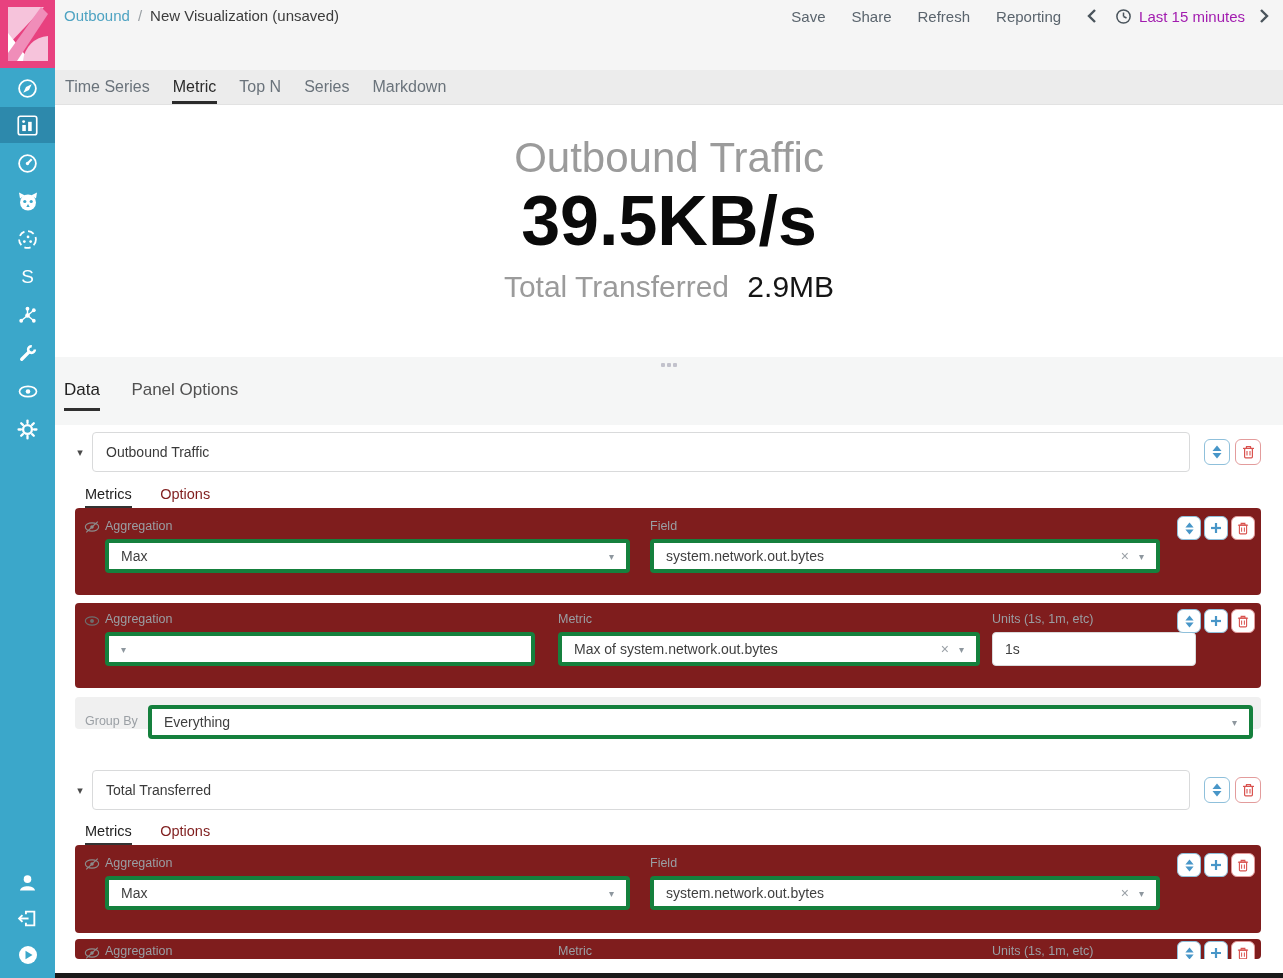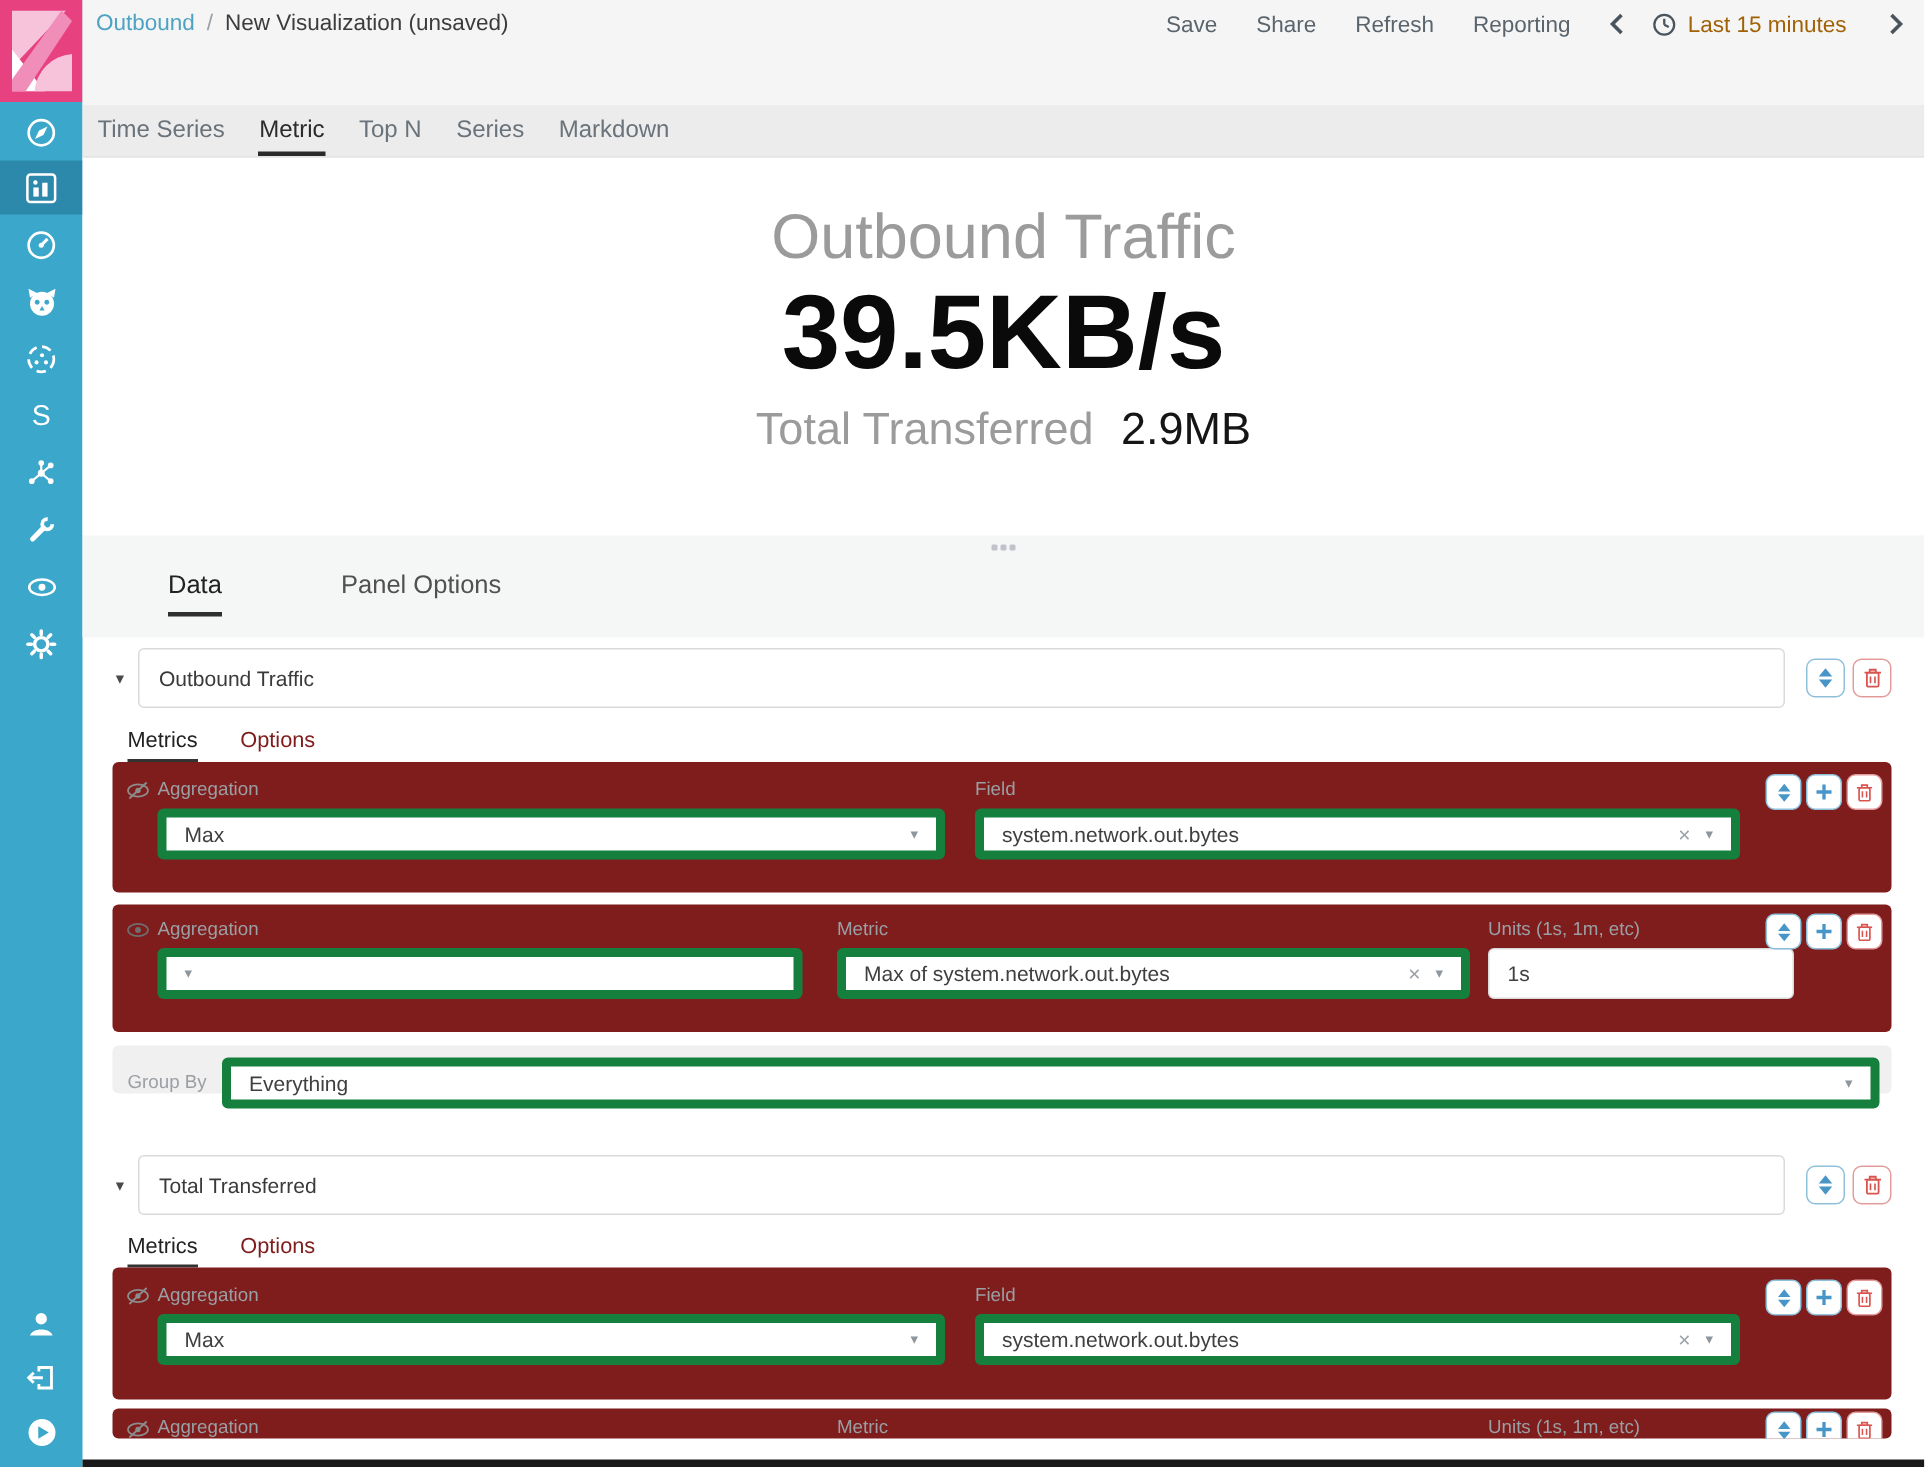--- a/index.html
+++ b/index.html
@@ -19,21 +19,21 @@
   .main{position:absolute;left:55px;top:0;width:1228px;height:978px;}
   .topbar{position:relative;height:70px;background:#F5F5F5;}
   .breadcrumb{position:absolute;left:9px;top:7px;font-size:15px;color:#3C3C3C;
     display:flex;gap:8px;align-items:center;}
   .bc-link{color:#4EA3C2;cursor:pointer;}
   .bc-sep{color:#9AA0A5;}
   .topnav{position:absolute;right:10px;top:6px;display:flex;align-items:center;}
   .topnav .action{font-size:15px;color:#5A646D;margin-left:26px;cursor:pointer;}
   .timepicker{display:flex;align-items:center;margin-left:22px;}
   .tp-chev{padding:2px 4px;cursor:pointer;display:flex;align-items:center;}
-  .tp-label{font-size:15px;color:#a16207;margin:0 24px 0 7px;cursor:pointer;}
+  .tp-label{font-size:15px;color:#a21caf;margin:0 10px 0 7px;cursor:pointer;}
   .tp-clock{margin-left:14px;display:flex;align-items:center;}
 
   
   .tabbar{position:relative;height:35px;background:#ECECEC;display:flex;
     padding-left:9px;border-bottom:1px solid #E2E2E2;box-sizing:border-box;}
   .vtab{font-size:16px;color:#6A737B;margin-right:21px;display:flex;align-items:center;
     padding:0 1px;cursor:pointer;box-sizing:border-box;}
   .vtab.active{color:#2B2B2B;border-bottom:3px solid #2B2B2B;padding-top:3px;}
 
   
@@ -44,21 +44,21 @@
   .vis-secondary{margin-top:14px;font-size:30px;}
   .vis-secondary .lab{color:#9B9B9B;}
   .vis-secondary .val{color:#151515;margin-left:10px;}
 
   
   .editor-head{position:relative;height:68px;background:#F5F6F6;}
   .drag-handle{position:absolute;left:606px;top:6px;display:flex;gap:2px;}
   .drag-handle i{width:4px;height:4px;background:#C2C2CC;border-radius:1px;}
   .etabs{position:absolute;left:9px;top:23px;}
   .etab{display:inline-block;font-size:17px;color:#515151;margin-right:27px;
-    padding-bottom:8px;cursor:pointer;margin-left:48px;}
+    padding-bottom:8px;cursor:pointer;}
   .etab.active{color:#222;border-bottom:3px solid #2F2F2F;}
 
   
   .series-head{display:flex;align-items:center;padding-left:19px;height:40px;}
   .collapse{width:12px;margin-right:6px;font-size:11px;color:#4A4A4A;cursor:pointer;
     text-align:center;}
   .series-input{box-sizing:border-box;width:1098px;height:40px;border:1px solid #D9DADB;
     border-radius:4px;padding:0 13px;font-size:14px;color:#3A3A3A;outline:none;
     font-family:inherit;background:#fff;}
   .btn{box-sizing:border-box;width:26px;height:26px;border-radius:6px;background:#fff;
@@ -77,21 +77,21 @@
     background:#7f1d1d;}
   .p-agg1{margin-top:1px;height:87px;}
   .p-agg2{margin-top:8px;height:85px;}
   .p-gb{margin-top:9px;height:32px;background:#F0F0F0;}
   .p-agg3{margin-top:1px;height:88px;}
   .p-agg4{margin-top:6px;height:20px;overflow:hidden;}
   .s2-gap{height:41px;}
 
   .flabel{position:absolute;font-size:12.5px;color:#9A9FA4;white-space:nowrap;}
   .sel{position:absolute;box-sizing:border-box;height:34px;background:#fff;
-    border:6px solid #15803d;border-radius:4px;display:flex;align-items:center;
+    border:4px solid #15803d;border-radius:4px;display:flex;align-items:center;
     padding:0 12px;font-size:14px;color:#3F3F3F;cursor:pointer;}
   .sel .grow{flex:1;}
   .sel .x{color:#9AA0A6;font-size:14px;margin-right:10px;cursor:pointer;}
   .sel .car{color:#8E979E;font-size:10px;}
   .tinput{position:absolute;box-sizing:border-box;height:34px;background:#fff;
     border:1px solid #D9DADB;border-radius:4px;padding:0 12px;font-size:14px;
     color:#3F3F3F;outline:none;font-family:inherit;}
   .pbtns{position:absolute;display:flex;gap:3px;}
   .pbtn{box-sizing:border-box;width:24px;height:24px;border-radius:6px;background:#fff;
     display:flex;align-items:center;justify-content:center;cursor:pointer;}

